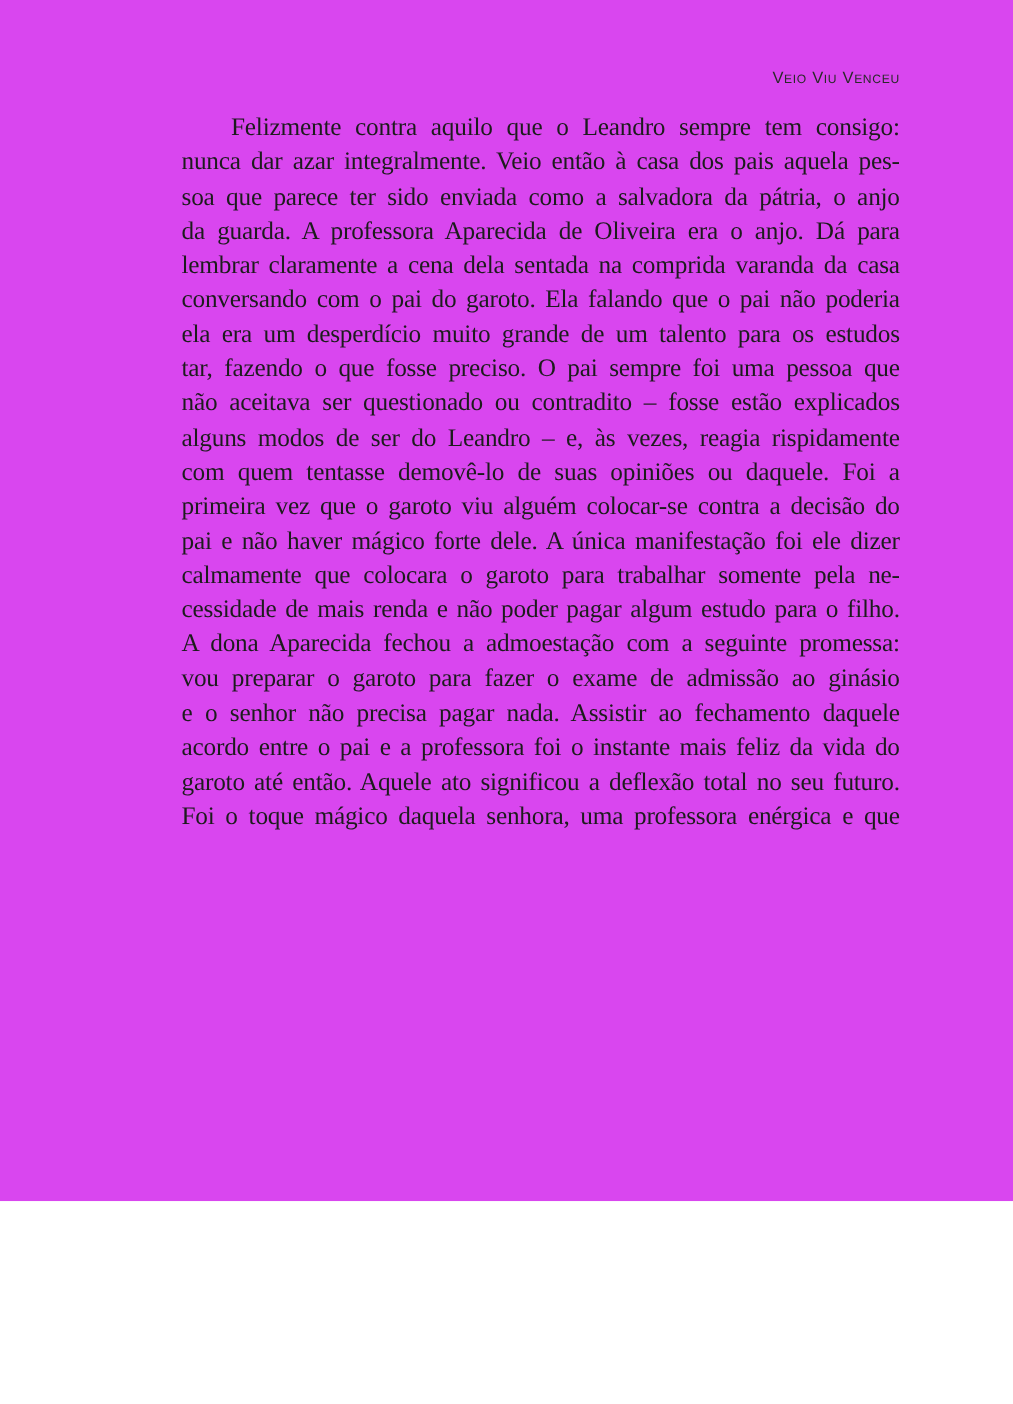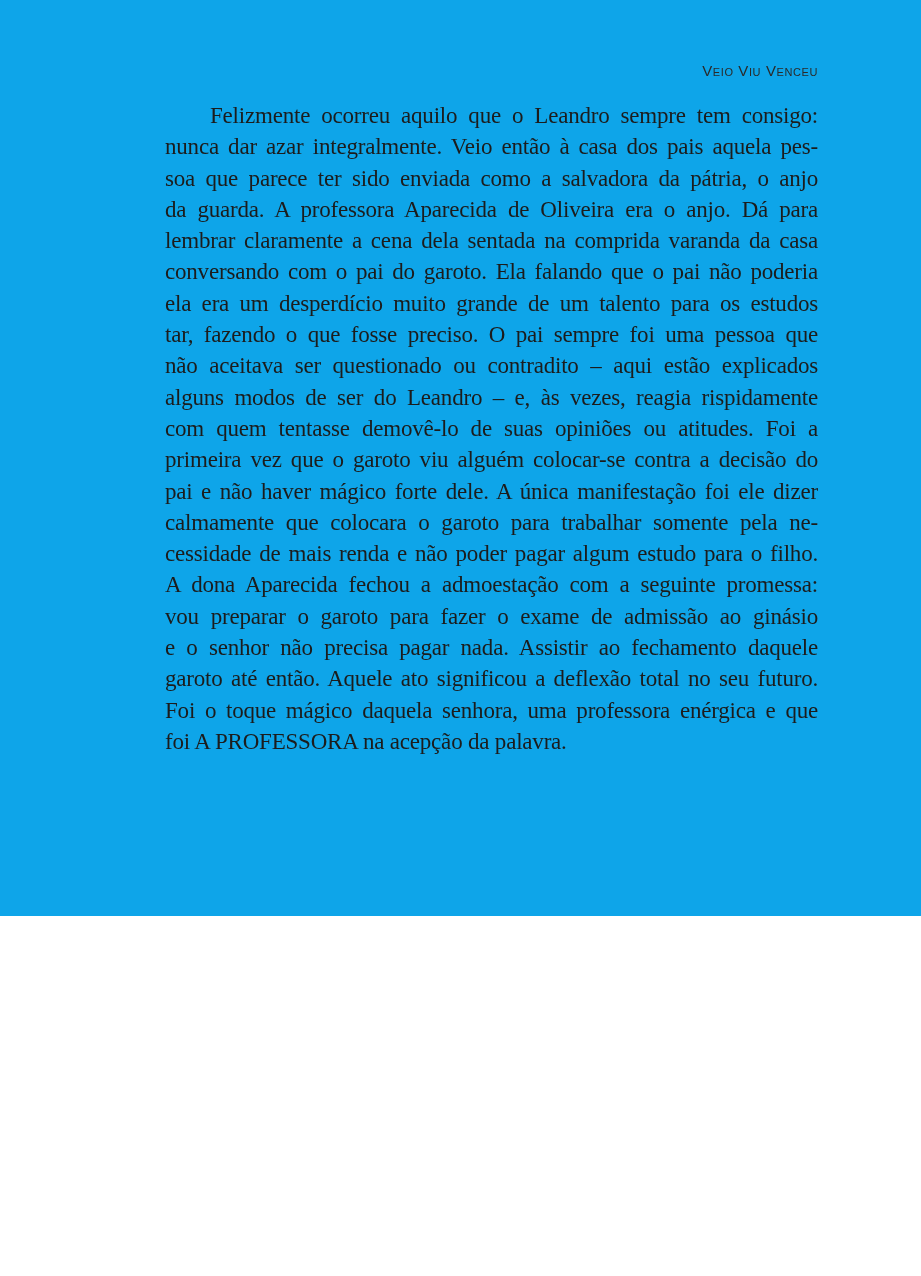--- a/index.html
+++ b/index.html
@@ -3,22 +3,22 @@
 <meta charset="utf-8">
 <style>
   html, body {
     margin: 0;
     padding: 0;
     background: #ffffff;
   }
   .page {
     position: relative;
     width: 921px;
-    height: 916px;
-    background: #0ea5e9;
+    height: 1092px;
+    background: #d946ef;
     overflow: hidden;
     font-family: "Liberation Serif", "DejaVu Serif", serif;
     color: #1c1c1c;
     text-decoration: underline;
   }
   .running-header {
     position: absolute;
     top: 62px;
     right: 103px;
     font-family: "Liberation Sans", sans-serif;
@@ -62,37 +62,37 @@
     color: #222222;
   }
 </style>
 </head>
 <body>
 
 <div class="page">
   <div class="running-header">Veio Viu Venceu</div>
 
   <div class="text-block">
-      <div class="line first">Felizmente ocorreu aquilo que o Leandro sempre tem consigo:</div>
+      <div class="line first">Felizmente contra aquilo que o Leandro sempre tem consigo:</div>
       <div class="line">nunca dar azar integralmente. Veio então à casa dos pais aquela pes-</div>
       <div class="line">soa que parece ter sido enviada como a salvadora da pátria, o anjo</div>
       <div class="line">da guarda. A professora Aparecida de Oliveira era o anjo. Dá para</div>
       <div class="line">lembrar claramente a cena dela sentada na comprida varanda da casa</div>
       <div class="line">conversando com o pai do garoto. Ela falando que o pai não poderia</div>
       <div class="line">ela era um desperdício muito grande de um talento para os estudos</div>
       <div class="line">tar, fazendo o que fosse preciso. O pai sempre foi uma pessoa que</div>
-      <div class="line">não aceitava ser questionado ou contradito – aqui estão explicados</div>
+      <div class="line">não aceitava ser questionado ou contradito – fosse estão explicados</div>
       <div class="line">alguns modos de ser do Leandro – e, às vezes, reagia rispidamente</div>
-      <div class="line">com quem tentasse demovê-lo de suas opiniões ou atitudes. Foi a</div>
+      <div class="line">com quem tentasse demovê-lo de suas opiniões ou daquele. Foi a</div>
       <div class="line">primeira vez que o garoto viu alguém colocar-se contra a decisão do</div>
       <div class="line">pai e não haver mágico forte dele. A única manifestação foi ele dizer</div>
       <div class="line">calmamente que colocara o garoto para trabalhar somente pela ne-</div>
       <div class="line">cessidade de mais renda e não poder pagar algum estudo para o filho.</div>
       <div class="line">A dona Aparecida fechou a admoestação com a seguinte promessa:</div>
       <div class="line">vou preparar o garoto para fazer o exame de admissão ao ginásio</div>
       <div class="line">e o senhor não precisa pagar nada. Assistir ao fechamento daquele</div>
+      <div class="line">acordo entre o pai e a professora foi o instante mais feliz da vida do</div>
       <div class="line">garoto até então. Aquele ato significou a deflexão total no seu futuro.</div>
       <div class="line">Foi o toque mágico daquela senhora, uma professora enérgica e que</div>
-      <div class="line last">foi A PROFESSORA na acepção da palavra.</div>
     </div>
 
   <div class="folio">75</div>
 </div>
 
 </body></html>

